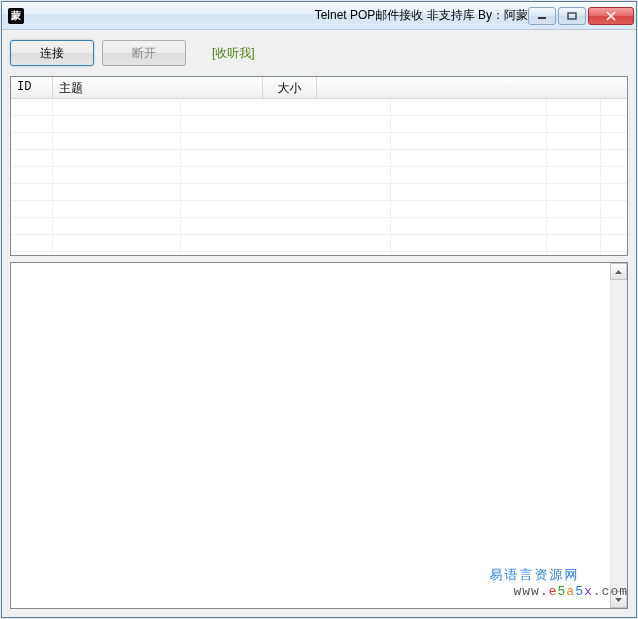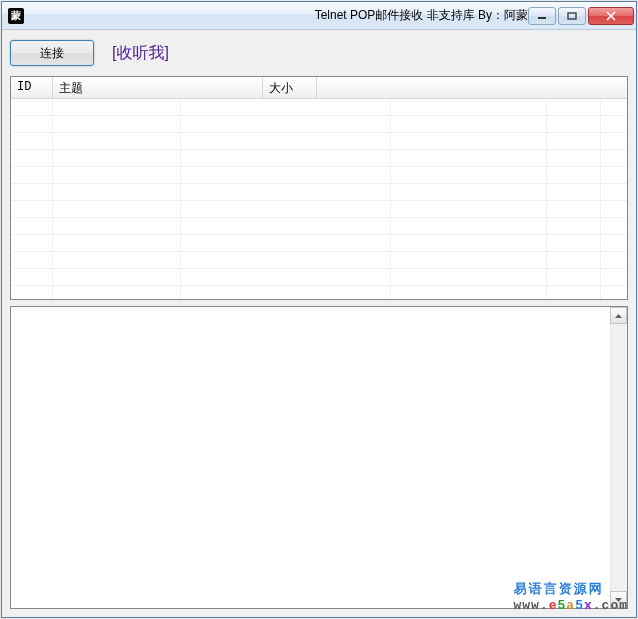--- a/index.html
+++ b/index.html
@@ -76,20 +76,21 @@
       flex: 1;
       background: #f0f0f0;
       padding: 8px;
       display: flex;
       flex-direction: column;
       gap: 6px;
     }
     .toolbar {
       display: flex;
       align-items: center;
+      gap: 8px;
       padding: 2px 0 4px 0;
     }
     .tool-btn {
       width: 84px;
       height: 26px;
       border: 1px solid #acacac;
       border-radius: 3px;
       background: linear-gradient(to bottom, #f2f2f2 0%, #ebebeb 49%, #dddddd 50%, #e5e5e5 100%);
       font-size: 12px;
       color: #000;
@@ -98,29 +99,29 @@
     }
     .tool-btn:disabled {
       color: #888;
       cursor: default;
     }
     .tool-btn.primary {
       border-color: #3c7fb1;
       box-shadow: 0 0 2px rgba(60,127,177,0.5);
     }
     .listen-link {
-      color: #4c1d95;
+      color: #4d7c0f;
       margin-left: 18px;
-      font-size: 16px;
+      font-size: 12px;
       cursor: pointer;
     }
     .listview {
       border: 1px solid #828790;
       background: #fff;
-      height: 224px;
+      height: 180px;
       display: flex;
       flex-direction: column;
       overflow: hidden;
     }
     .lv-header {
       display: flex;
       height: 22px;
       background: linear-gradient(to bottom, #ffffff 0%, #f7f7f7 50%, #efefef 100%);
       border-bottom: 1px solid #d8d8d8;
       flex-shrink: 0;
@@ -130,21 +131,21 @@
       padding: 3px 6px 0 6px;
       font-size: 12px;
       color: #000;
       white-space: nowrap;
       overflow: hidden;
     }
     .lv-col.id { width: 42px; font-family: "Courier New", monospace; }
     .lv-col.sender { width: 128px; }
     .lv-col.subject { width: 210px; }
     .lv-col.date { width: 156px; }
-    .lv-col.size { width: 54px; text-align: left; }
+    .lv-col.size { width: 54px; text-align: center; }
     .lv-col.last { flex: 1; border-right: none; }
     .lv-body {
       flex: 1;
       overflow: hidden;
     }
     .lv-row {
       display: flex;
       height: 17px;
       border-bottom: 1px solid #f0f0f0;
     }
@@ -193,24 +194,23 @@
       align-items: center;
       justify-content: center;
       position: absolute;
       left: -1px;
     }
     .scroll-btn.up { top: 0; }
     .scroll-btn.down { bottom: 0; }
     .watermark {
       position: absolute;
       right: 10px;
-      bottom: 6px;
-      text-align: center;
+      bottom: 20px;
+      text-align: left;
       pointer-events: none;
-      font-weight: bold;
     }
     .wm-line1 {
       color: #2a7fd6;
       font-size: 13px;
       letter-spacing: 2px;
       font-family: "SimSun", serif;
     }
     .wm-line2 {
       font-size: 13px;
       font-family: "Courier New", monospace;
@@ -249,20 +249,21 @@
           <line x1="10" y1="1" x2="2" y2="9" stroke="#fff" stroke-width="1.6"></line>
         </svg>
       </div>
     </div>
   </div>
 
   <div class="client-area">
 
     <div class="toolbar">
       <button class="tool-btn primary">连接</button>
+      <button class="tool-btn" disabled="">断开</button>
       <span class="listen-link">[收听我]</span>
     </div>
 
     <div class="listview">
       <div class="lv-header">
         <div class="lv-col id">ID</div>
         <div class="lv-col subject">主题</div>
         <div class="lv-col size">大小</div>
         <div class="lv-col last"></div>
       </div>

